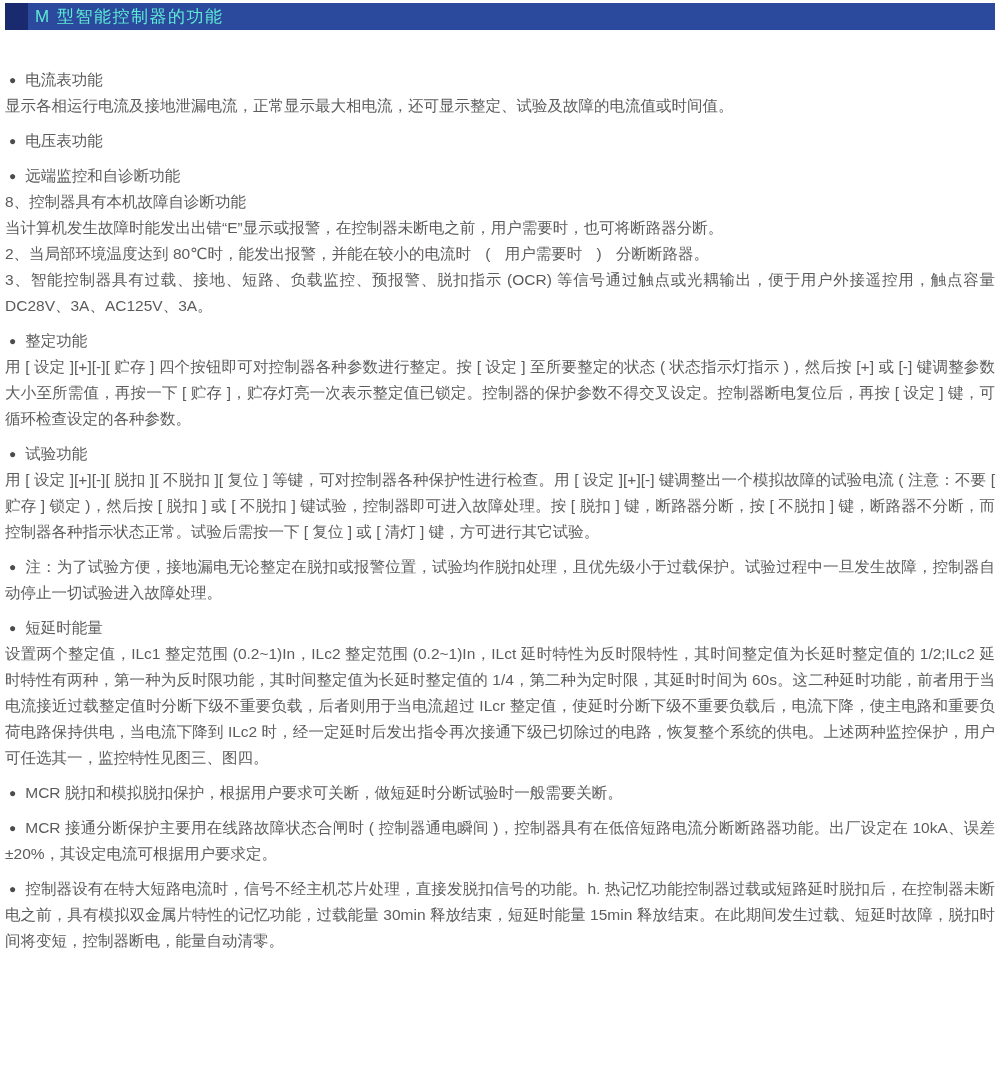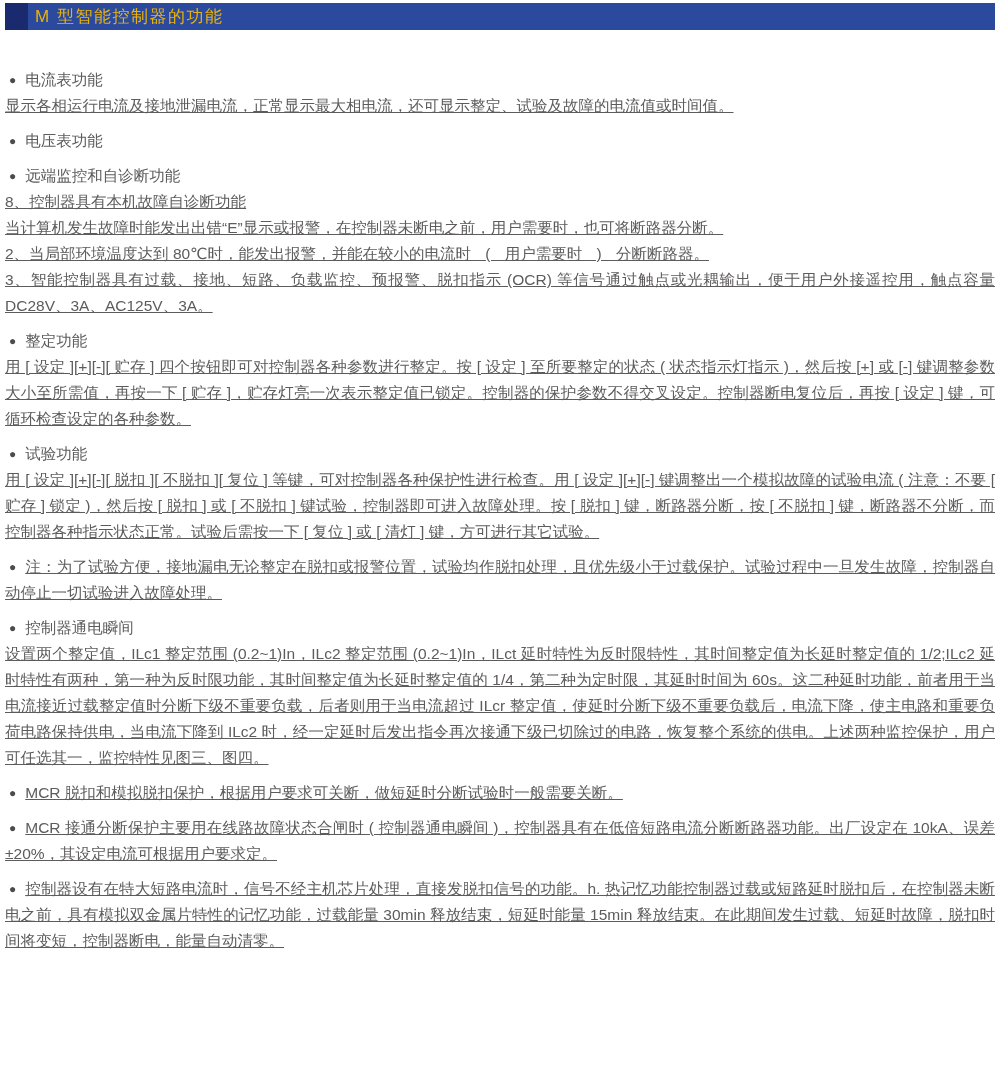--- a/index.html
+++ b/index.html
@@ -15,32 +15,32 @@
     color:var(--text-color);
     -webkit-font-smoothing:antialiased;
   }
   .page{padding:0 5px;}
   .title-bar{
     margin-top:3px;height:27px;background:var(--bar-blue);
     display:flex;align-items:center;
   }
   .accent-block{width:23px;height:27px;background:var(--bar-navy);flex:0 0 auto;}
   .title-text{
-    color:#eab308;font-size:17px;line-height:27px;margin-left:7px;
+    color:#5eead4;font-size:17px;line-height:27px;margin-left:7px;
     letter-spacing:1.5px;font-weight:400;white-space:nowrap;
   }
   .content{padding-top:25px;font-size:15.5px;line-height:26px;}
   .section{margin-top:9px;}
   .section:first-child{margin-top:12px;}
   .heading{white-space:nowrap;}
   .bullet{
     display:inline-block;font-size:12px;color:var(--bullet-color);
     margin:0 9px 0 4px;vertical-align:1px;
   }
-  p.para{margin:0;text-align:justify;text-justify:inter-ideograph;text-decoration:underline;}
+  p.para{margin:0;text-align:justify;text-justify:inter-ideograph;}
   p.para .bullet{margin-left:4px;}
 </style>
 </head>
 <body>
 
 <div class="page">
   <div class="title-bar">
     <span class="accent-block"></span>
     <span class="title-text">M 型智能控制器的功能</span>
   </div>
@@ -64,21 +64,21 @@
         <p class="para">用 [ 设定 ][+][-][ 贮存 ] 四个按钮即可对控制器各种参数进行整定。按 [ 设定 ] 至所要整定的状态 ( 状态指示灯指示 )，然后按 [+] 或 [-] 键调整参数大小至所需值，再按一下 [ 贮存 ]，贮存灯亮一次表示整定值已锁定。控制器的保护参数不得交叉设定。控制器断电复位后，再按 [ 设定 ] 键，可循环检查设定的各种参数。</p>
       </div>
       <div class="section">
         <div class="heading"><span class="bullet">●</span><span>试验功能</span></div>
         <p class="para">用 [ 设定 ][+][-][ 脱扣 ][ 不脱扣 ][ 复位 ] 等键，可对控制器各种保护性进行检查。用 [ 设定 ][+][-] 键调整出一个模拟故障的试验电流 ( 注意：不要 [ 贮存 ] 锁定 )，然后按 [ 脱扣 ] 或 [ 不脱扣 ] 键试验，控制器即可进入故障处理。按 [ 脱扣 ] 键，断路器分断，按 [ 不脱扣 ] 键，断路器不分断，而控制器各种指示状态正常。试验后需按一下 [ 复位 ] 或 [ 清灯 ] 键，方可进行其它试验。</p>
       </div>
       <div class="section">
         <p class="para"><span class="bullet">●</span>注：为了试验方便，接地漏电无论整定在脱扣或报警位置，试验均作脱扣处理，且优先级小于过载保护。试验过程中一旦发生故障，控制器自动停止一切试验进入故障处理。</p>
       </div>
       <div class="section">
-        <div class="heading"><span class="bullet">●</span><span>控制器通电瞬间</span></div>
+        <div class="heading"><span class="bullet">●</span><span>短延时能量</span></div>
         <p class="para">设置两个整定值，ILc1 整定范围 (0.2~1)In，ILc2 整定范围 (0.2~1)In，ILct 延时特性为反时限特性，其时间整定值为长延时整定值的 1/2;ILc2 延时特性有两种，第一种为反时限功能，其时间整定值为长延时整定值的 1/4，第二种为定时限，其延时时间为 60s。这二种延时功能，前者用于当电流接近过载整定值时分断下级不重要负载，后者则用于当电流超过 ILcr 整定值，使延时分断下级不重要负载后，电流下降，使主电路和重要负荷电路保持供电，当电流下降到 ILc2 时，经一定延时后发出指令再次接通下级已切除过的电路，恢复整个系统的供电。上述两种监控保护，用户可任选其一，监控特性见图三、图四。</p>
       </div>
       <div class="section">
         <p class="para"><span class="bullet">●</span>MCR 脱扣和模拟脱扣保护，根据用户要求可关断，做短延时分断试验时一般需要关断。</p>
       </div>
       <div class="section">
         <p class="para"><span class="bullet">●</span>MCR 接通分断保护主要用在线路故障状态合闸时 ( 控制器通电瞬间 )，控制器具有在低倍短路电流分断断路器功能。出厂设定在 10kA、误差 ±20%，其设定电流可根据用户要求定。</p>
       </div>
       <div class="section">
         <p class="para"><span class="bullet">●</span>控制器设有在特大短路电流时，信号不经主机芯片处理，直接发脱扣信号的功能。h. 热记忆功能控制器过载或短路延时脱扣后，在控制器未断电之前，具有模拟双金属片特性的记忆功能，过载能量 30min 释放结束，短延时能量 15min 释放结束。在此期间发生过载、短延时故障，脱扣时间将变短，控制器断电，能量自动清零。</p>

